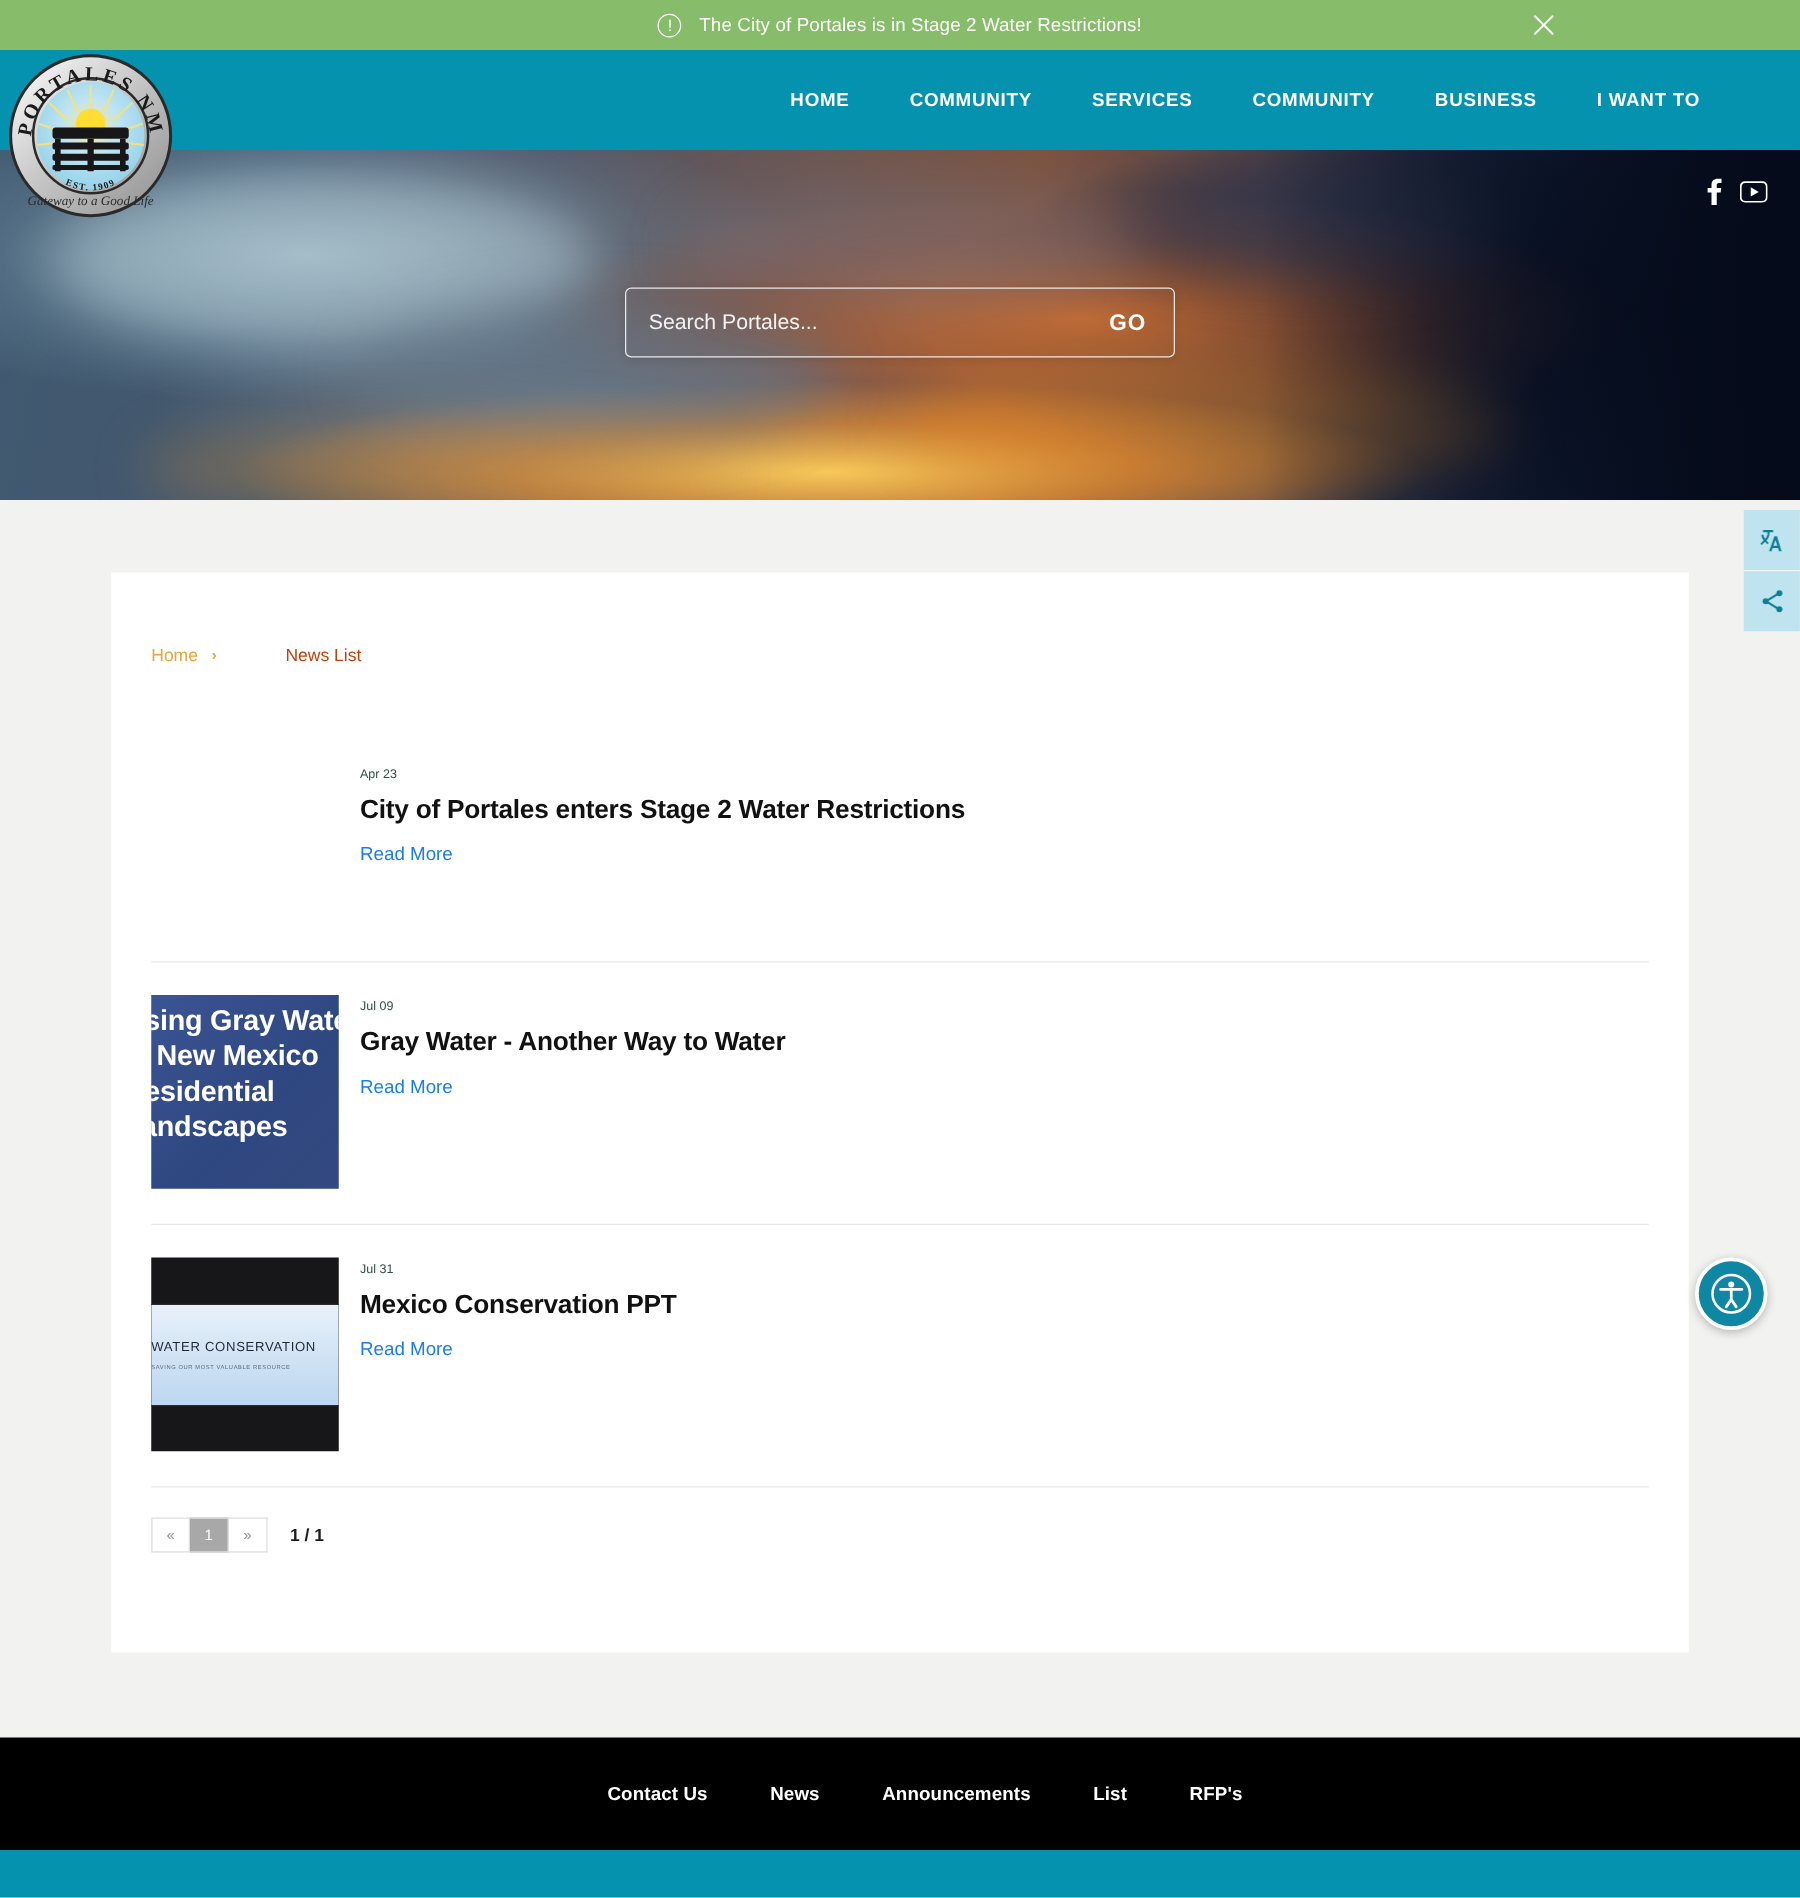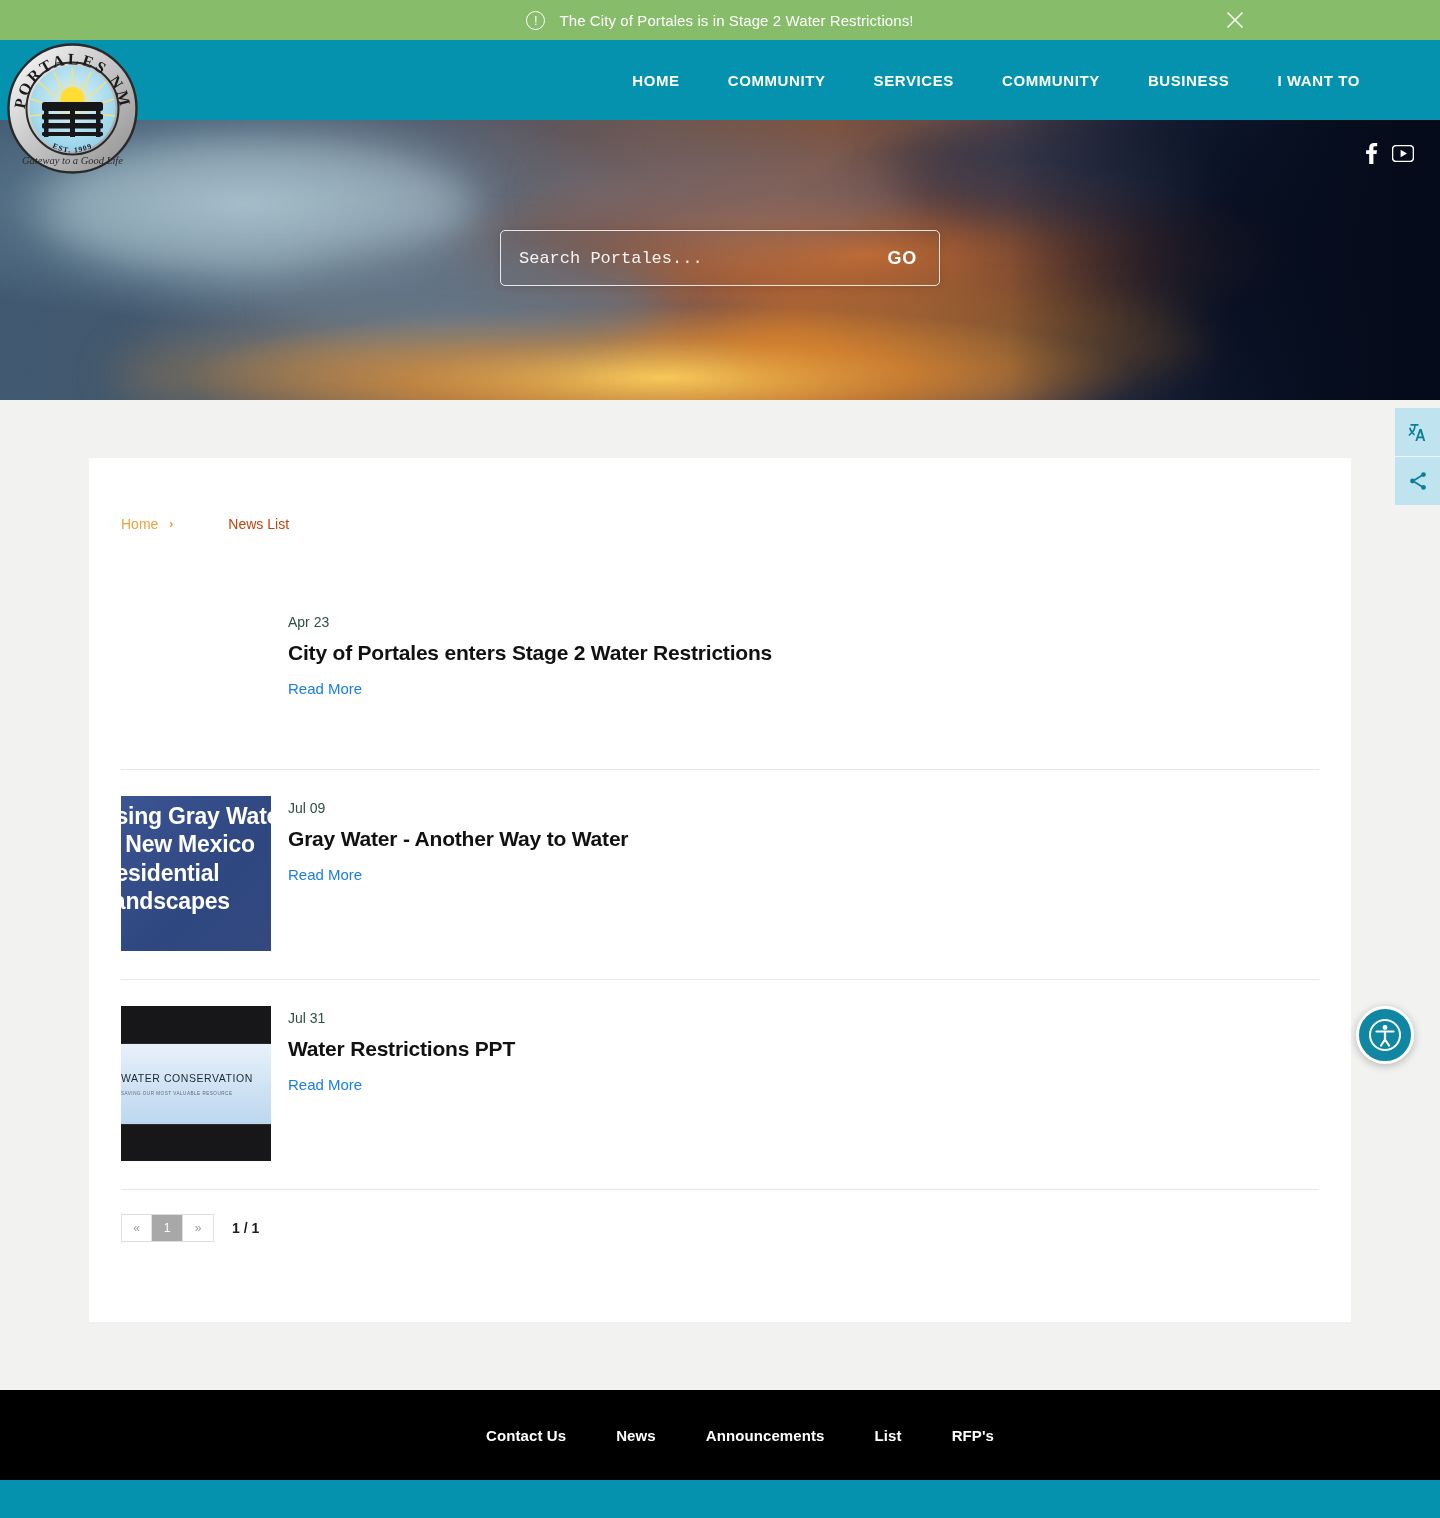--- a/index.html
+++ b/index.html
@@ -150,21 +150,21 @@
     align-items: center;
     z-index: 12;
     box-shadow: 0 1px 8px rgba(0,0,0,.12);
   }
   .search-input {
     flex: 1;
     background: transparent;
     border: none;
     outline: none;
     color: #ffffff;
-    font-family: Liberation Mono, monospace;
+    font-family: Liberation Sans, sans-serif;
     font-size: 17px;
     padding: 0 18px;
   }
   .search-input::placeholder { color: rgba(255,255,255,.92); }
   .search-go {
     background: transparent;
     border: none;
     color: #ffffff;
     font-family: "Liberation Sans", sans-serif;
     font-size: 18px;
@@ -288,21 +288,21 @@
   }
   .ppt-sub {
     font-size: 4.6px;
     letter-spacing: .5px;
     color: #5d6b7c;
   }
 
   .news-body { padding-top: 4px; }
   .news-date {
     color: #2f4f46;
-    font-size: 14px;
+    font-size: 10px;
     margin-bottom: 11px;
   }
   .news-title {
     color: #111111;
     font-size: 21px;
     font-weight: 700;
     letter-spacing: -.2px;
     margin-bottom: 15px;
     cursor: pointer;
   }
@@ -539,21 +539,21 @@
 
       <div class="news-item">
         <div class="thumb thumb-ppt">
           <div class="ppt-slide">
             <div class="ppt-title">WATER CONSERVATION</div>
             <div class="ppt-sub">SAVING OUR MOST VALUABLE RESOURCE</div>
           </div>
         </div>
         <div class="news-body">
           <div class="news-date">Jul 31</div>
-          <div class="news-title">Water Restrictions PPT</div>
+          <div class="news-title">Mexico Conservation PPT</div>
           <a class="news-link">Read More</a>
         </div>
       </div>
 
     </div>
 
     <div class="pagination">
       <div class="pager">
         <div class="pager-btn">«</div>
         <div class="pager-btn active">1</div>

